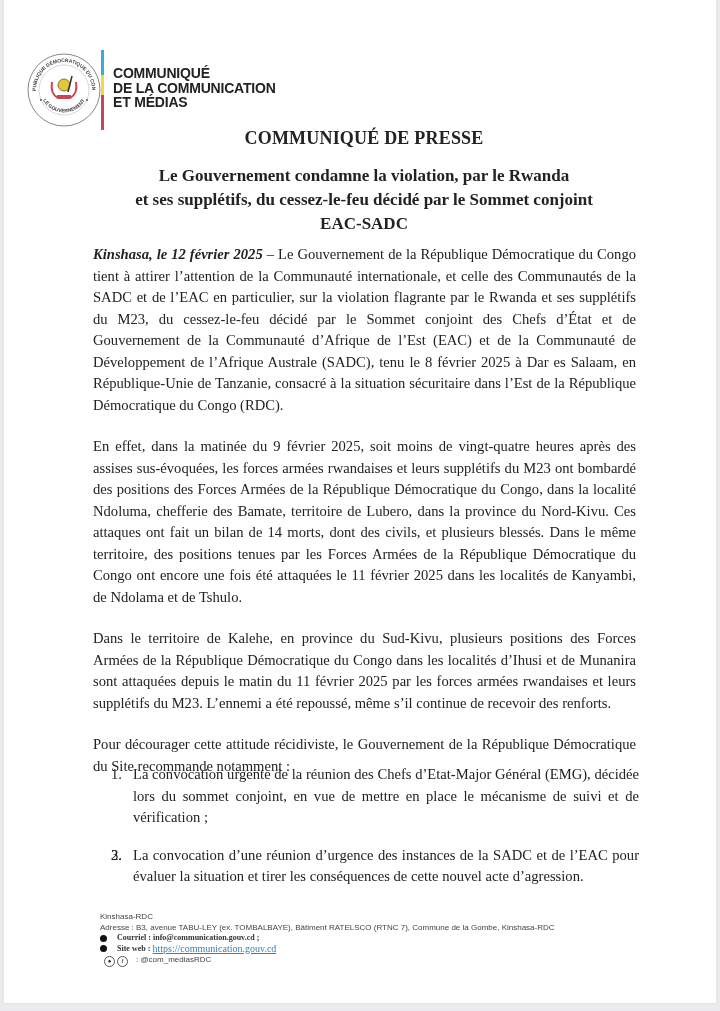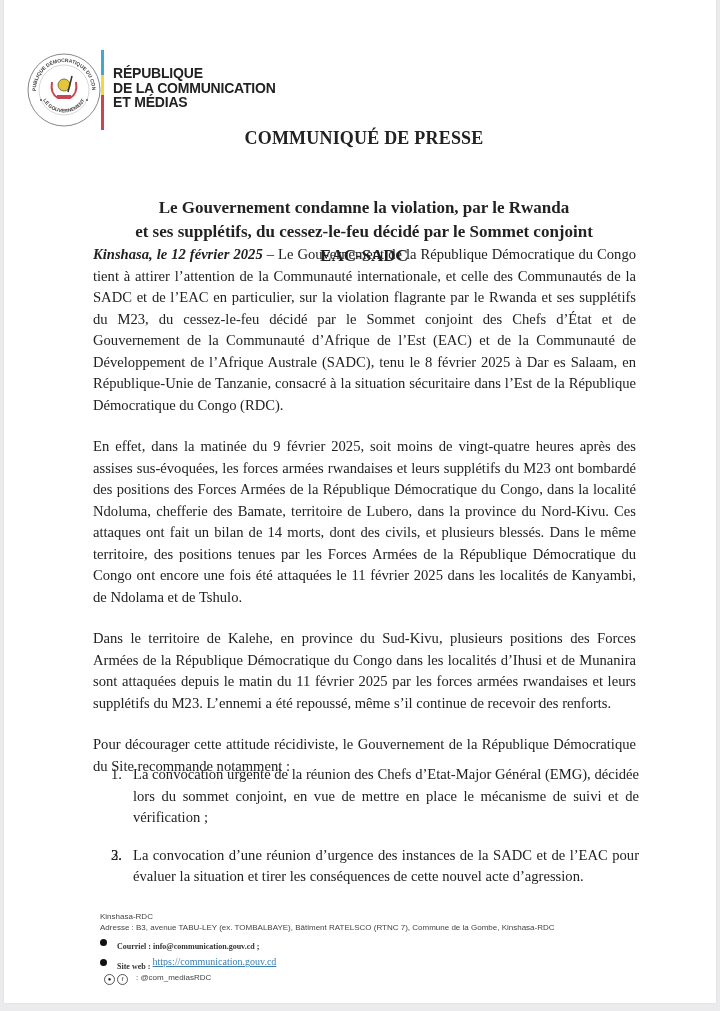--- a/index.html
+++ b/index.html
@@ -23,40 +23,40 @@
     position:absolute; left:109px; top:66px;
     font-family: "Liberation Sans", "DejaVu Sans", sans-serif; font-weight:bold;
     font-size:14px; line-height:14.5px; color:#222; letter-spacing:-0.2px;
   }
   .title {
     position:absolute; left:0; width:720px; top:128px; text-align:center;
     font-weight:bold; font-size:18px; letter-spacing:0.2px;
   }
   .subtitle {
     position:absolute; left:100px; width:520px; top:164px; text-align:center;
-    font-weight:bold; font-size:17px; line-height:24px;margin-top:32px;
+    font-weight:bold; font-size:17px; line-height:24px;
   }
   .body {
     position:absolute; left:85px; width:547px; top:244px;
     font-size:14.6px; line-height:21.5px; text-align:justify;
   }
   .body p { margin:0 0 20px 4px; }
   .body .lead { font-weight:bold; font-style:italic; }
   .list { margin:0; padding:0; list-style:none; }
   .list li { position:relative; padding-left:44px; margin:0 0 16px 0; }
   .list .num { position:absolute; left:22px; top:0; }
   .list-wrap { position:absolute; left:85px; width:550px; top:764px;
     font-size:14.6px; line-height:21.5px; text-align:justify; }
   .footer {
     position:absolute; left:96px; top:912px; font-family:"Liberation Sans","DejaVu Sans",sans-serif;
     font-size:8px; color:#444; line-height:10.5px;text-align:right;
   }
   .footer .row { display:flex; align-items:center; white-space:nowrap; }
   .bullet { width:7px; height:7px; border-radius:50%; background:#111; display:inline-block; margin:0 10px 0 0; }
-  .footer .serif { font-family:"Liberation Serif","DejaVu Serif",serif; font-weight:bold; font-size:8px; color:#333;margin-top:9px; }
+  .footer .serif { font-family:"Liberation Serif","DejaVu Serif",serif; font-weight:bold; font-size:8px; color:#333; }
   .footer .link { font-family:"Liberation Serif","DejaVu Serif",serif; color:#3a7fb0; text-decoration:underline; font-size:10px; }
   .social { display:inline-flex; gap:2px; margin:2px 8px 0 4px; }
   .social span { width:9px; height:9px; border:1px solid #555; border-radius:50%; display:inline-flex; align-items:center; justify-content:center; font-size:6px; color:#222; }
 </style>
 </head>
 <body>
 
 <div class="page">
 
   <svg class="seal" viewBox="0 0 76 76">
@@ -76,21 +76,21 @@
     <rect x="31" y="43" width="14" height="3" fill="#c84552"></rect>
   </svg>
 
   <div class="colorbar">
     <div class="cb-blue"></div>
     <div class="cb-yellow"></div>
     <div class="cb-red"></div>
   </div>
 
   <div class="ministry">
-    <div>RÉPUBLIQUE</div>
+    <div>COMMUNIQUÉ</div>
     <div>DE LA COMMUNICATION</div>
     <div>ET MÉDIAS</div>
   </div>
 
   <div class="title">COMMUNIQUÉ DE PRESSE</div>
 
   <div class="subtitle">
     <div>Le Gouvernement condamne la violation, par le Rwanda</div>
     <div>et ses supplétifs, du cessez-le-feu décidé par le Sommet conjoint</div>
     <div>EAC-SADC</div>

